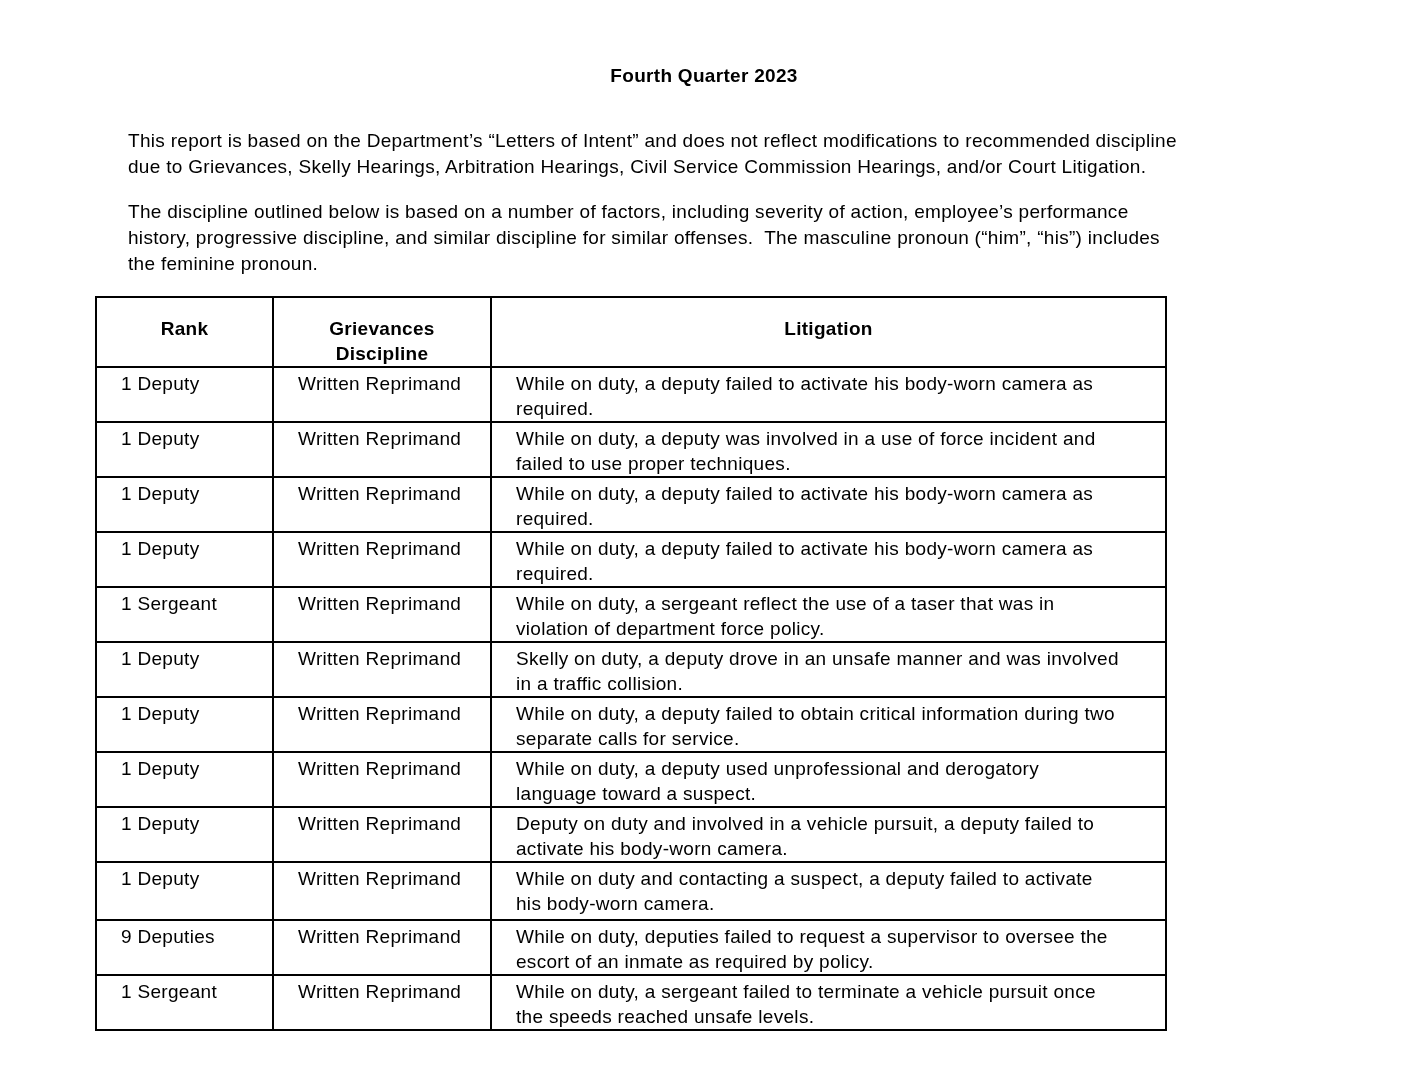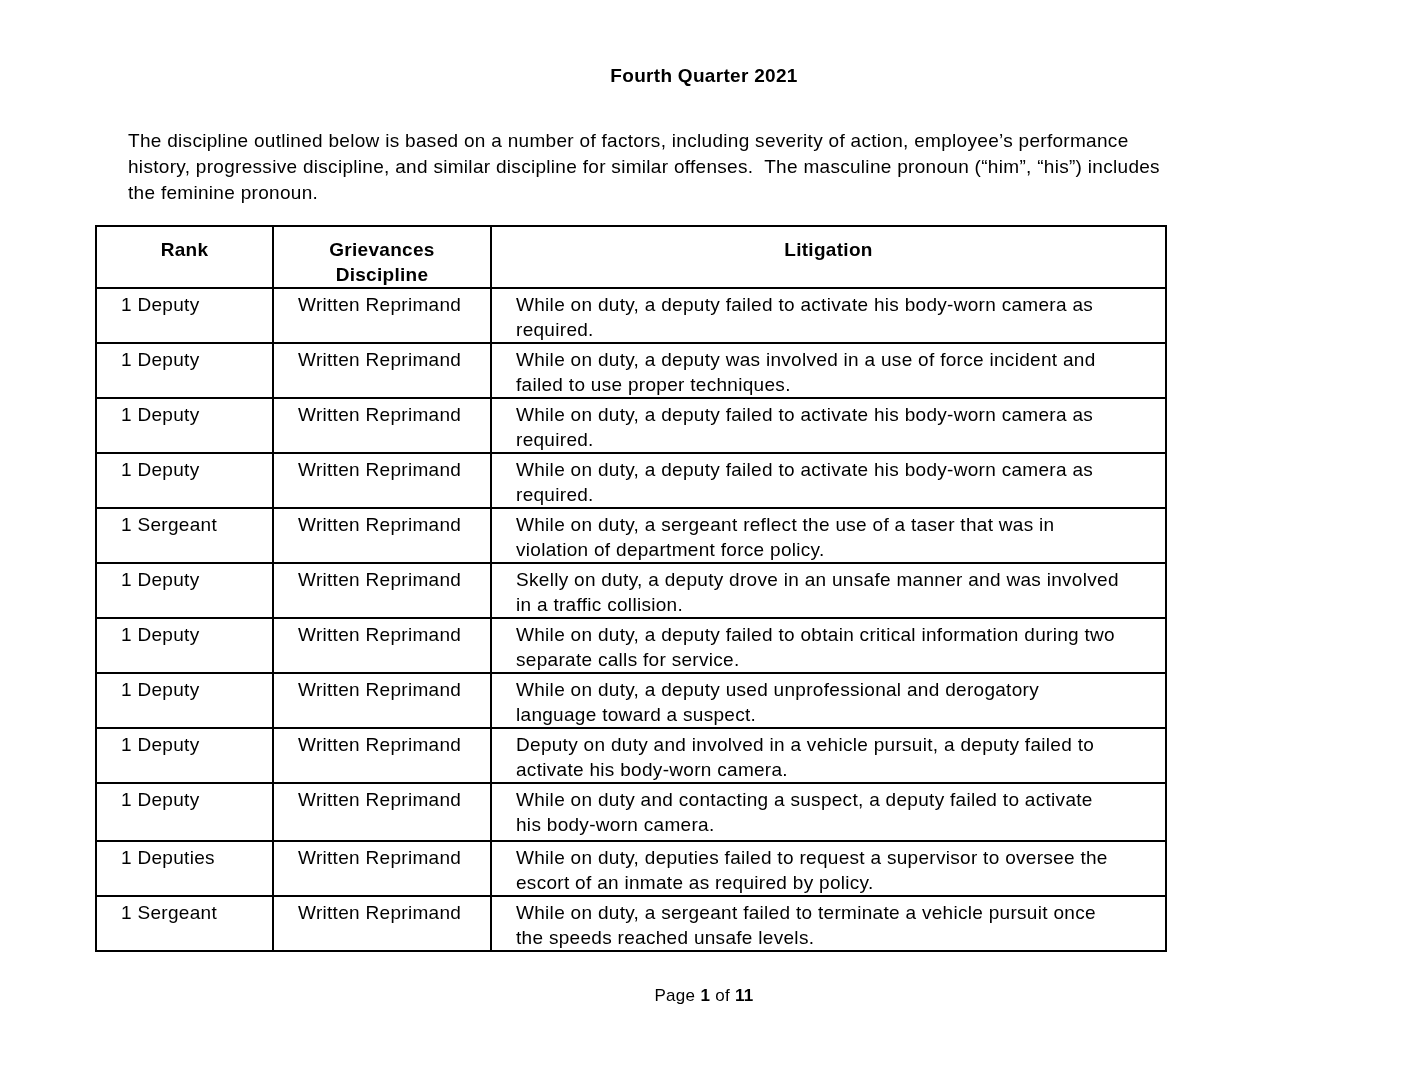--- a/index.html
+++ b/index.html
@@ -36,21 +36,21 @@
   table.discipline th,
   table.discipline td{
     border:2px solid var(--border);
     vertical-align:top;
     font-size:19px;line-height:25px;
     white-space:pre-line;
     overflow:hidden;
   }
   table.discipline th{
     font-weight:bold;text-align:center;
-    padding:10px 4px 0 4px;
+    padding:18px 4px 0 4px;
   }
   table.discipline td{
     padding:3px 8px 0 24px;
   }
   col.c-rank{width:177px;}
   col.c-disc{width:218px;}
   col.c-desc{width:675px;}
   thead tr{height:50px;}
   tbody tr{height:50px;}
   tbody tr:nth-child(10){height:58px;}
@@ -60,23 +60,25 @@
     font-size:17px;line-height:21px;
     white-space:pre-wrap;
   }
   .page-footer .bold{font-weight:bold;}
 </style>
 </head>
 <body>
 
 <div class="page">
 
-  <h1 class="doc-title">Fourth Quarter 2021</h1>
+  <h1 class="doc-title">Fourth Quarter 2023</h1>
 
   <div class="paragraphs">
+    <p class="para">This report is based on the Department’s “Letters of Intent” and does not reflect modifications to recommended discipline
+due to Grievances, Skelly Hearings, Arbitration Hearings, Civil Service Commission Hearings, and/or Court Litigation.</p>
     <p class="para">The discipline outlined below is based on a number of factors, including severity of action, employee’s performance
 history, progressive discipline, and similar discipline for similar offenses.  The masculine pronoun (“him”, “his”) includes
 the feminine pronoun.</p>
   </div>
 
   <table class="discipline">
     <colgroup>
       <col class="c-rank">
       <col class="c-disc">
       <col class="c-desc">
@@ -144,29 +146,28 @@
       <td>Deputy on duty and involved in a vehicle pursuit, a deputy failed to
 activate his body-worn camera.</td>
     </tr>
         <tr>
       <td>1 Deputy</td>
       <td>Written Reprimand</td>
       <td>While on duty and contacting a suspect, a deputy failed to activate
 his body-worn camera.</td>
     </tr>
         <tr>
-      <td>1 Deputies</td>
+      <td>9 Deputies</td>
       <td>Written Reprimand</td>
       <td>While on duty, deputies failed to request a supervisor to oversee the
 escort of an inmate as required by policy.</td>
     </tr>
         <tr>
       <td>1 Sergeant</td>
       <td>Written Reprimand</td>
       <td>While on duty, a sergeant failed to terminate a vehicle pursuit once
 the speeds reached unsafe levels.</td>
     </tr>
       </tbody>
   </table>
 
-  <div class="page-footer"><span>Page </span><span class="bold">1</span><span> of </span><span class="bold">11</span></div>
 
 </div>
 
 </body></html>

